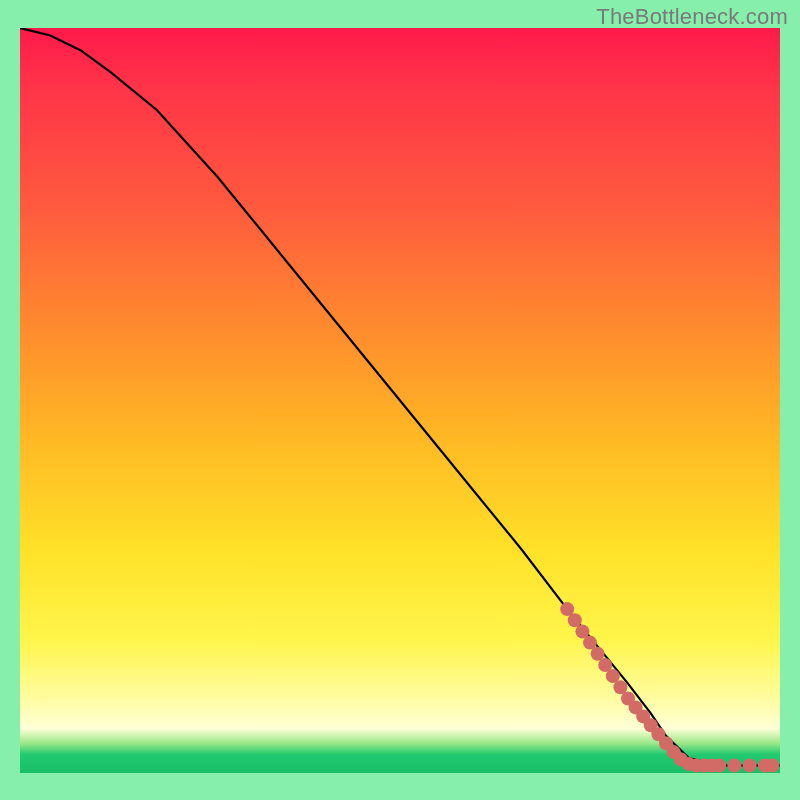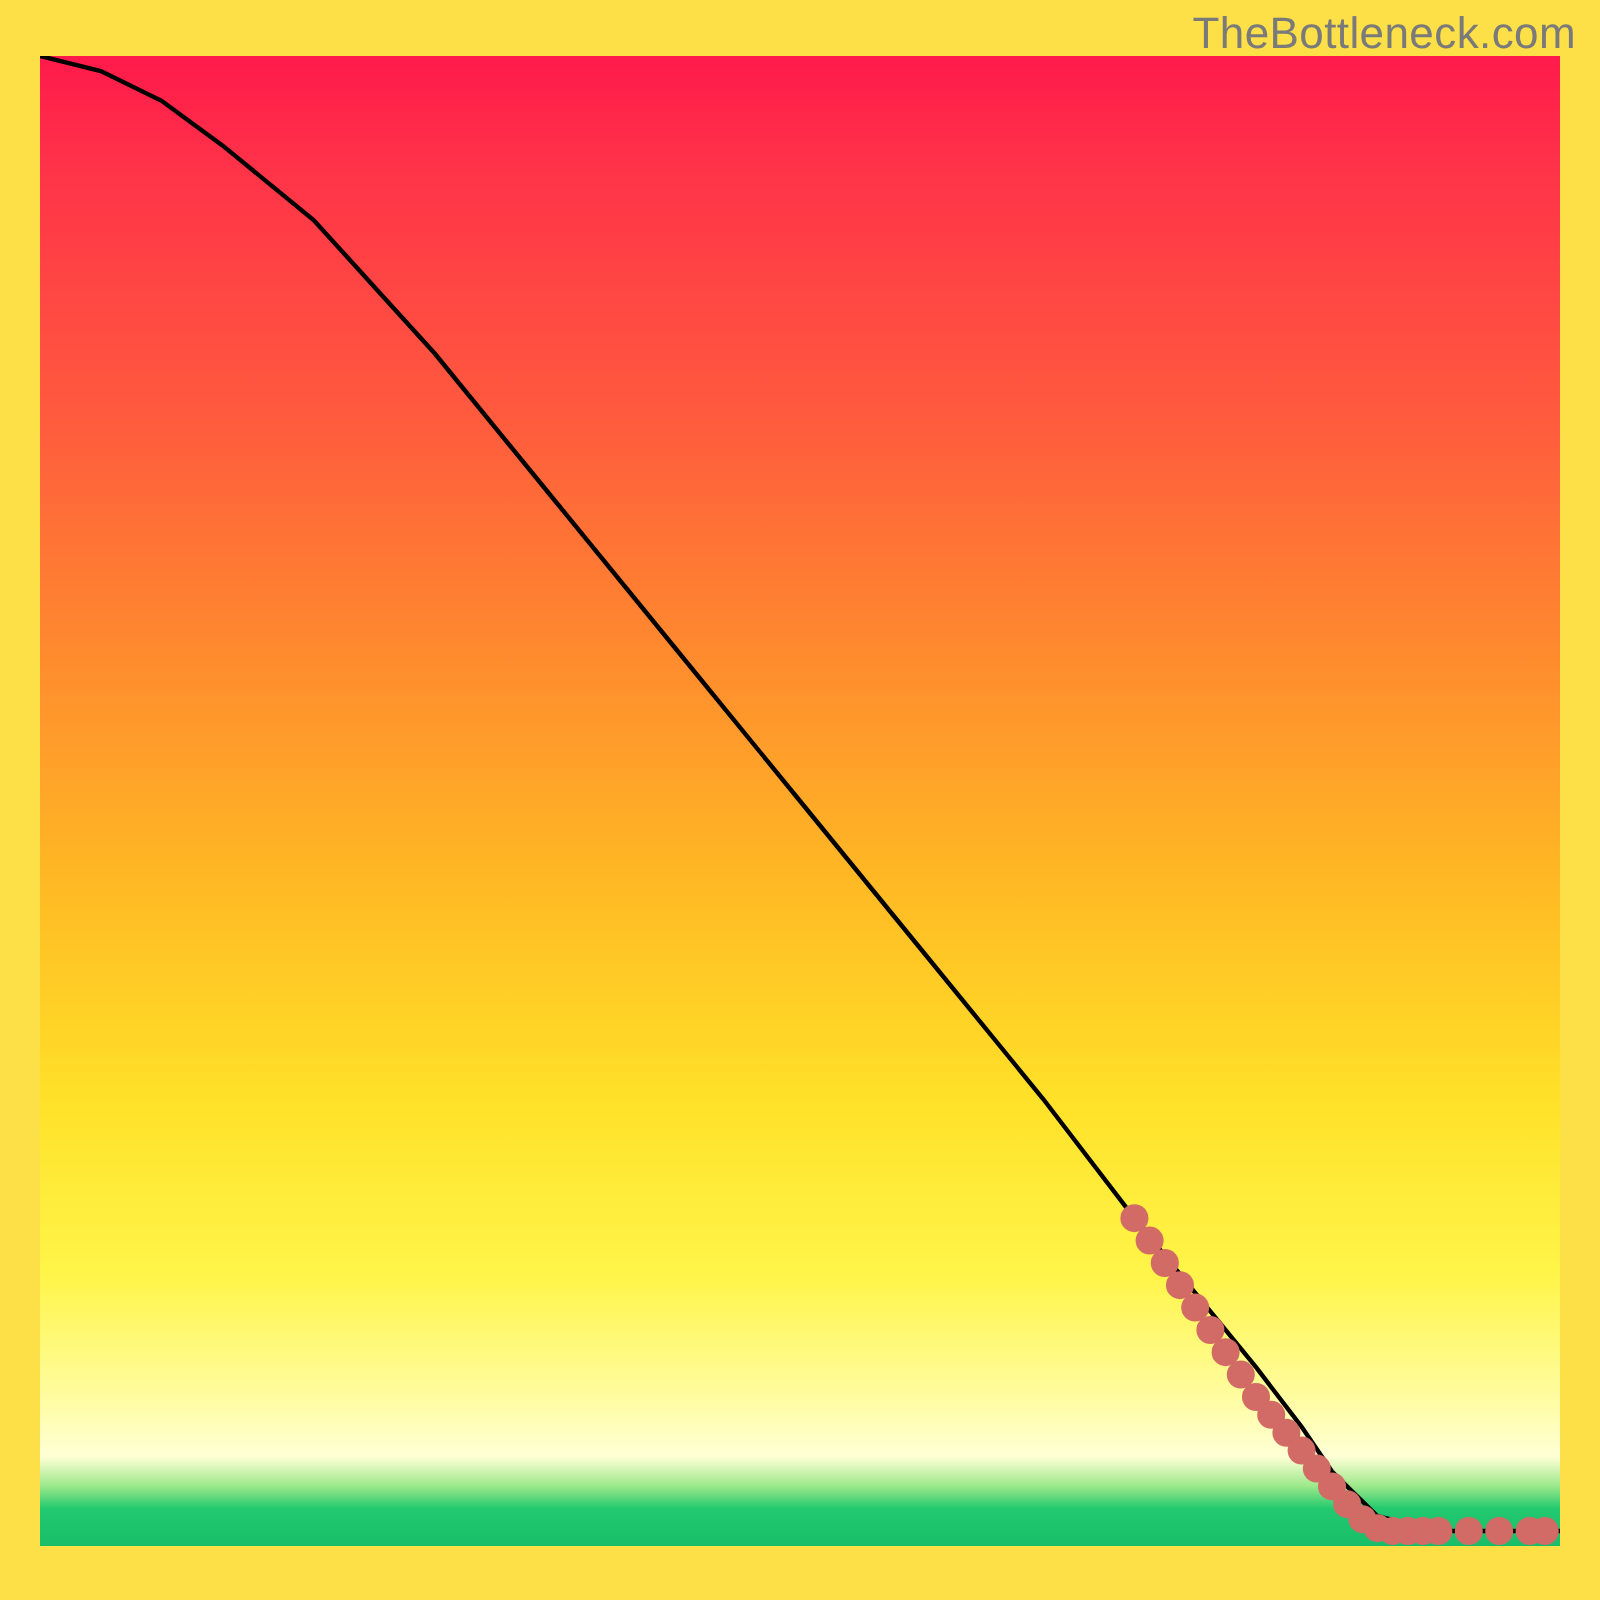--- a/index.html
+++ b/index.html
@@ -8,21 +8,21 @@
     width: 800px;
     height: 800px;
     background: #000;
     overflow: hidden;
     font-family: Arial, Helvetica, sans-serif;
   }
   .frame {
     position: relative;
     width: 800px;
     height: 800px;
-    background: #fde047;
+    background: #86efac;
   }
   .watermark {
     position: absolute;
     top: 4px;
     right: 12px;
     color: #7a7a7a;
     font-size: 22px;
     font-weight: 500;
     letter-spacing: 0.2px;
   }

